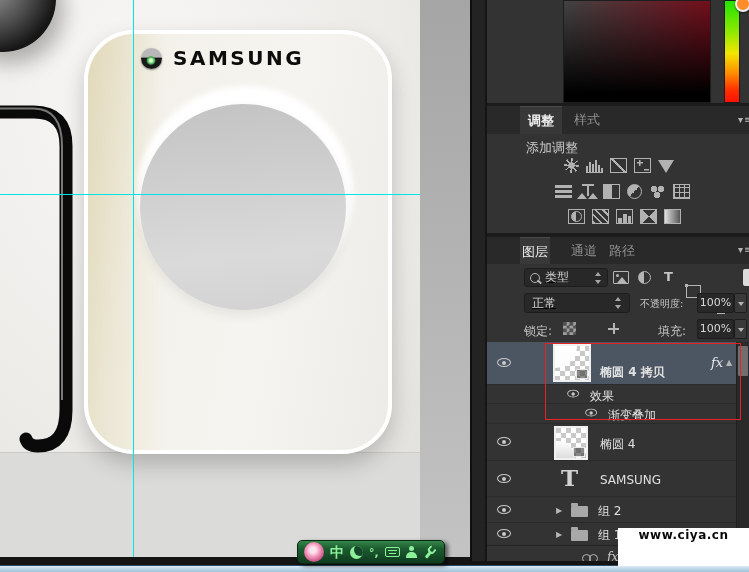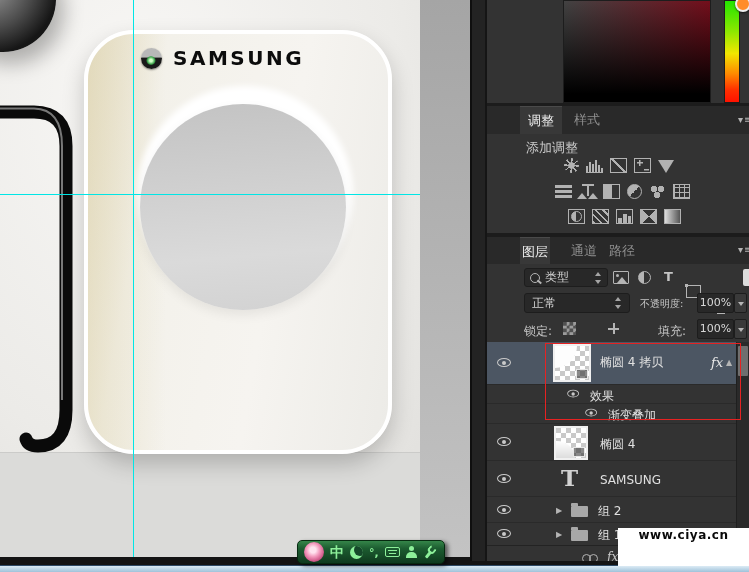--- a/index.html
+++ b/index.html
@@ -74,21 +74,21 @@
      repeating-linear-gradient(0deg,#b2b2b2 0 1px,rgba(0,0,0,0) 1px 5px);}
   .adj-invert{border:1px solid #b2b2b2;}
   .adj-invert::before{content:'';position:absolute;left:2px;top:1px;width:9px;height:9px;border-radius:50%;border:1px solid #b2b2b2;
      background:linear-gradient(90deg,#b2b2b2 50%,rgba(0,0,0,0) 50%);}
   .adj-posterize{border:1px solid #b2b2b2;background:repeating-linear-gradient(45deg,#b2b2b2 0 2px,rgba(0,0,0,0) 2px 5px);}
   .adj-threshold{border:1px solid #b2b2b2;background:linear-gradient(#b2b2b2,#b2b2b2) 1px 8px/4px 5px,
      linear-gradient(#b2b2b2,#b2b2b2) 6px 4px/4px 9px,linear-gradient(#b2b2b2,#b2b2b2) 11px 6px/3px 7px;background-repeat:no-repeat;}
   .adj-gradient-map{border:1px solid #b2b2b2;background:conic-gradient(from 45deg at 50% 50%,#b2b2b2 0 90deg,rgba(0,0,0,0) 90deg 180deg,#b2b2b2 180deg 270deg,rgba(0,0,0,0) 270deg);}
   .adj-selective-color{border:1px solid #b2b2b2;background:linear-gradient(90deg,#dedede,#555);}
   
-  .combo{background:#282828;border:1px solid #1d1d1d;border-radius:3px;box-sizing:border-box;display:flex;align-items:center;}
+  .combo{background:#282828;border:1px solid #1d1d1d;border-radius:3px;box-sizing:border-box;display:flex;align-items:center;text-decoration:underline;}
   .combo-label{font-size:12px;color:#d2d2d2;}
   .mag{width:8px;height:8px;border:1.5px solid #b5b5b5;border-radius:50%;position:relative;flex:none;}
   .mag::after{content:'';position:absolute;left:6px;top:7px;width:5px;height:1.5px;background:#b5b5b5;transform:rotate(40deg);}
   .spin{width:7px;height:12px;position:relative;margin-left:auto;flex:none;}
   .spin::before,.spin::after{content:'';position:absolute;left:0;border-left:3.5px solid rgba(0,0,0,0);border-right:3.5px solid rgba(0,0,0,0);}
   .spin::before{top:0;border-bottom:4px solid #a5a5a5;} .spin::after{bottom:0;border-top:4px solid #a5a5a5;}
   .valbox{background:#282828;border:1px solid #1d1d1d;border-radius:2px;box-sizing:border-box;font-size:11px;color:#d8d8d8;text-align:center;line-height:18px;}
   .dropbtn{background:#3a3a3a;border:1px solid #1d1d1d;box-sizing:border-box;border-radius:2px;}
   .dropbtn::after{content:'';position:absolute;left:3px;top:8px;border-left:3.5px solid rgba(0,0,0,0);border-right:3.5px solid rgba(0,0,0,0);border-top:4px solid #b5b5b5;}
   .flabel{font-size:10px;color:#c6c6c6;white-space:nowrap;}
@@ -193,21 +193,21 @@
   <div class="p dock-edge"></div>
 
   <div class="p panels">
 
     <div class="p color-square"></div>
     <div class="p hue-strip"></div>
     <div class="p picker-puck"></div>
     <div class="p sep" style="top:103px;height:3px;"></div>
 
     <div class="p tabbar" style="top:106px;">
-      <div class="tab active" style="left:33px;width:42px;">调整</div>
+      <div class="tab active" style="left:33px;width:42px;font-weight:bold;">调整</div>
       <div class="tab" style="left:79px;width:42px;">样式</div>
       <div class="panel-menu">▾≡</div>
     </div>
     <div class="p add-label">添加调整</div>
     <div class="adj-row" style="left:77px;top:158px;">
         <span class="adj-icon adj-brightness-contrast"></span>
         <span class="adj-icon adj-levels"></span>
         <span class="adj-icon adj-curves"></span>
         <span class="adj-icon adj-exposure"></span>
         <span class="adj-icon adj-vibrance"></span>
@@ -265,21 +265,21 @@
     <div class="p valbox" style="left:210px;top:319px;width:37px;height:20px;">100%</div>
     <div class="p dropbtn" style="left:247px;top:319px;width:13px;height:20px;"></div>
 
     <div class="p layers-list">
       <div class="lrow sel" style="top:0;height:43px;">
         <span class="eye p" style="left:10px;top:13px;"></span>
         <span class="thumb checker p" style="left:66px;top:2px;width:38px;height:38px;">
           <span class="thumb-shape1"></span>
           <span class="vmask"></span>
         </span>
-        <span class="lname" style="left:113px;top:12px;">椭圆 4 拷贝</span>
+        <span class="lname" style="left:113px;top:22px;font-weight:bold;">椭圆 4 拷贝</span>
         <span class="fx-badge" style="left:224px;top:13px;">fx</span>
         <span class="tri" style="left:239px;top:16px;">▲</span>
       </div>
       <div class="lrow" style="top:63px;height:19px;">
         <span class="eye sm p" style="left:97px;top:0px;"></span>
         <span class="lname" style="left:121px;top:2px;">渐变叠加</span>
       </div>
       <div class="lrow" style="top:44px;height:18px;">
         <span class="eye sm p" style="left:79px;top:0px;"></span>
         <span class="lname" style="left:103px;top:2px;">效果</span>

